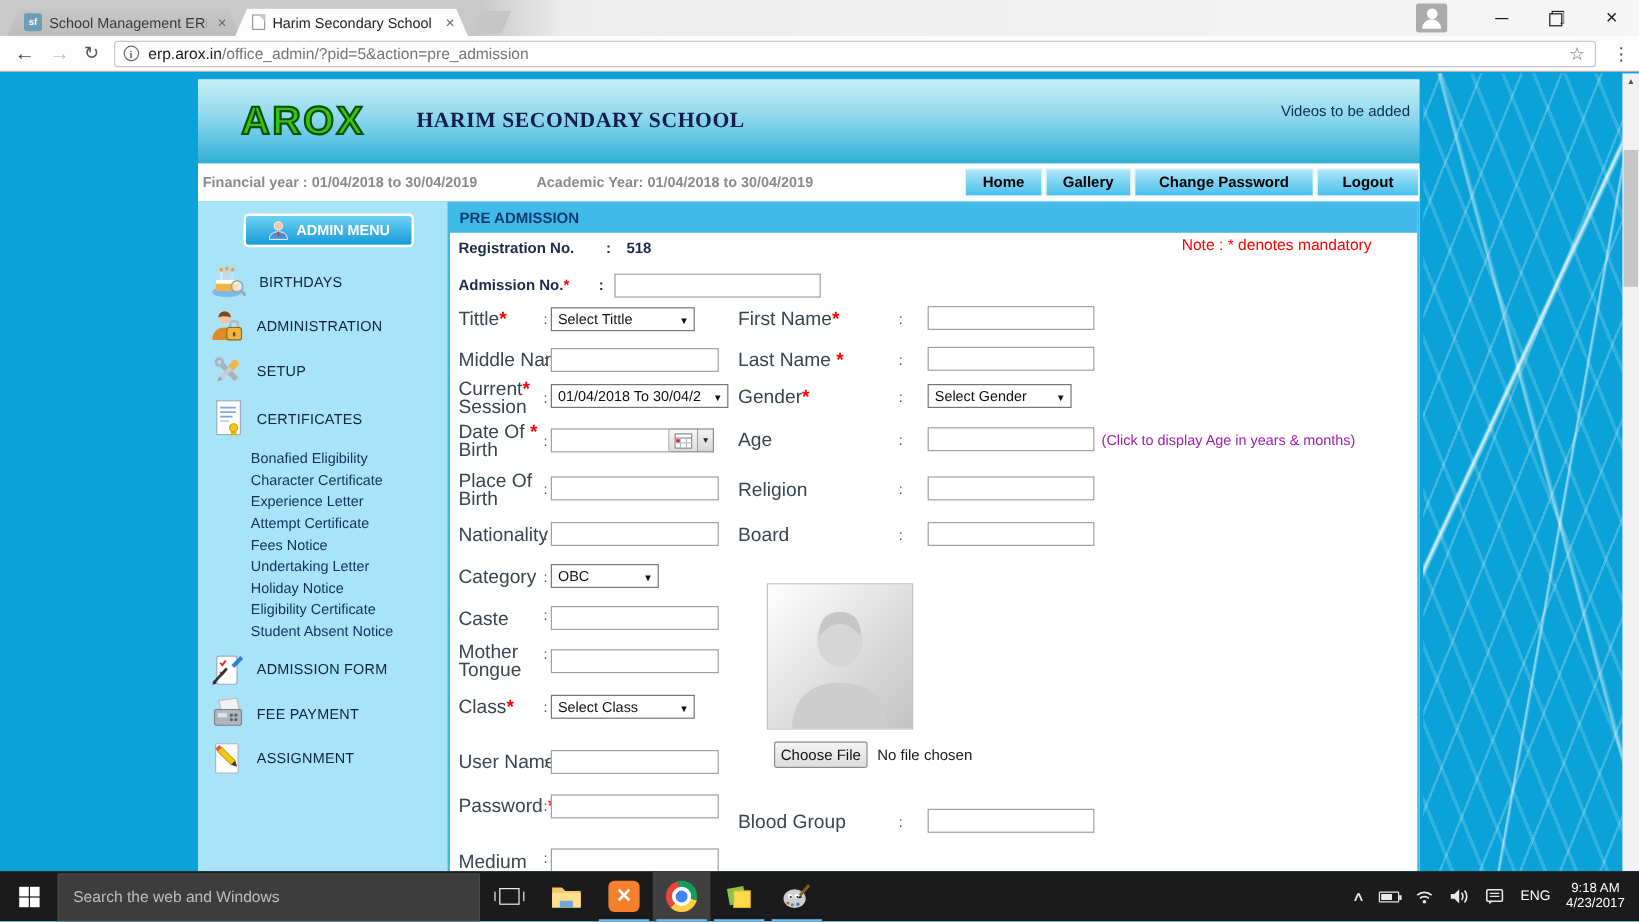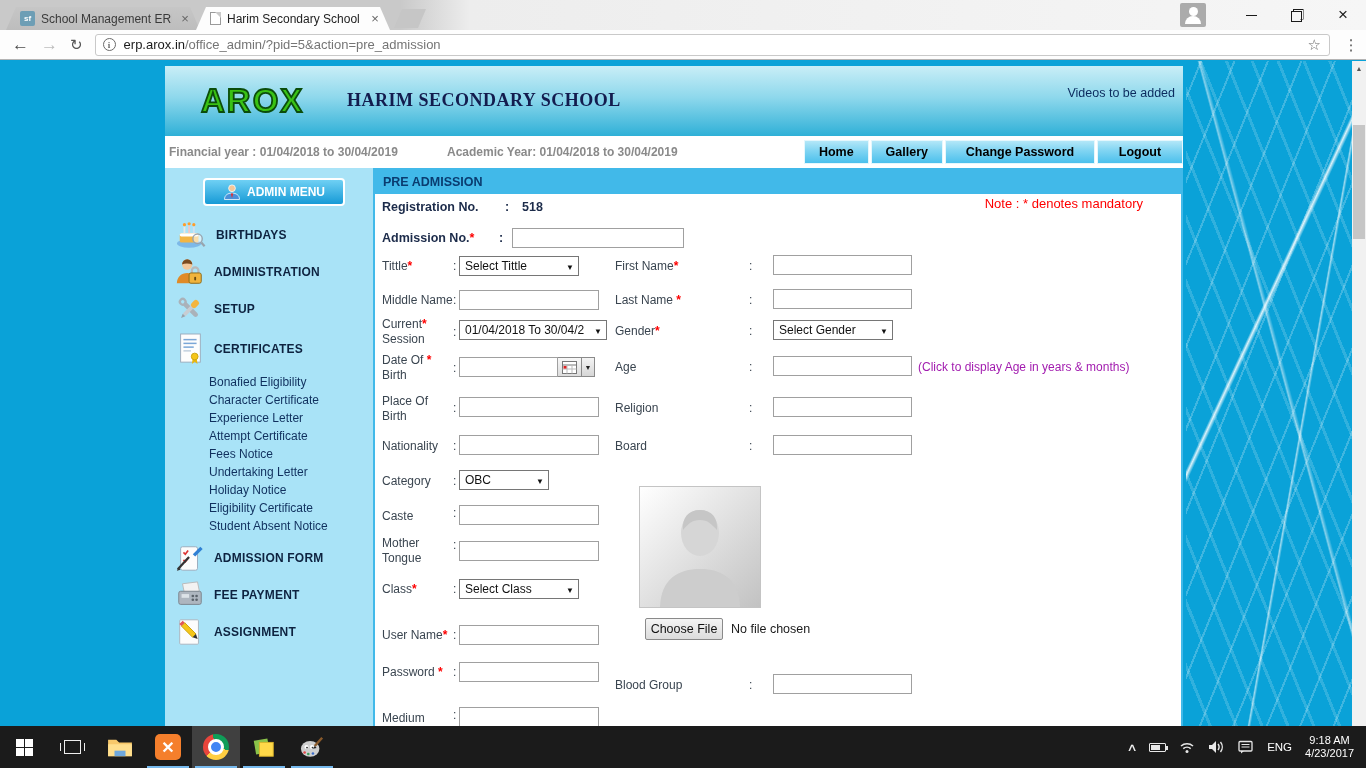--- a/index.html
+++ b/index.html
@@ -84,29 +84,29 @@
     background:linear-gradient(180deg,#b3e7f8 0%,#7fd4f2 45%,#4cc0ec 100%); border:1px solid #e4f7fd; cursor:pointer; }
   .nav-btn.wide { min-width:150px; }
 
   .content { display:flex; min-height:630px; }
   .sidebar { width:208px; background:#a9e3f7; padding-top:8px; flex:none; }
   .admin-btn { width:142px; height:28px; margin:2px 24px 10px 38px; border:2px solid #fff; border-radius:4px;
     background:linear-gradient(180deg,#6fd0f4,#169ad6); color:#fff; font-weight:bold; font-size:12px;
     display:flex; align-items:center; justify-content:center; gap:6px; }
   .menu { margin-top:10px; }
   .mi { height:37px; display:flex; align-items:center; gap:9px; padding-left:10px; cursor:pointer; }
-  .mi-label { font-size:12px; font-weight:bold; color:#0e2340; letter-spacing:.2px; }
+  .mi-label { font-size:12px; font-weight:normal; color:#0e2340; letter-spacing:.2px; }
   .cert-children { margin:2px 0 4px 44px; }
   .cert-children div { font-size:12px; color:#10305e; line-height:18px; cursor:pointer; }
 
   .main-panel { position:relative; width:810px; height:610px; background:#fff; border:2px solid #41b9e9; flex:none; }
   .panel-header { position:absolute; top:0; left:0; right:0; height:24px; background:#41b9e9;
     color:#0a3c70; font-weight:bold; font-size:12.5px; line-height:24px; padding-left:8px; }
   .mandatory-note { position:absolute; top:26px; right:38px; color:#fe0000; font-size:13px; }
-  .lb { position:absolute; font-size:12px; color:#3a4550; line-height:15px; }
+  .lb { position:absolute; font-size:16px; color:#3a4550; line-height:15px; }
   .lbb { position:absolute; font-size:12.5px; font-weight:bold; color:#1c2b4a; }
   .req { color:#fe0000; font-weight:bold; }
   .cn { position:absolute; font-size:12px; color:#3a4550; }
   .cnb { position:absolute; font-size:12.5px; font-weight:bold; color:#1c2b4a; }
   input.txt { position:absolute; width:140px; height:20px; border:1px solid #a0a0a0; font-size:12px;
     padding:1px 3px; font-family:"Liberation Sans",sans-serif; background:#fff; }
   .sel { position:absolute; height:20px; border:1px solid #767676; background:#fff; font-size:12px;
     display:flex; align-items:center; justify-content:space-between; padding:0 4px 0 5px; color:#111; cursor:pointer; }
   .sel-arrow::before { content:"▼"; font-size:8px; color:#111; }
   .datewrap { position:absolute; display:flex; height:20px; }
@@ -477,20 +477,21 @@
 
   <div class="taskbar">
     <div class="start-btn">
       <span class="win-logo">
           <span></span>
           <span></span>
           <span></span>
           <span></span>
         </span>
     </div>
+    <input class="tb-search" placeholder="Search the web and Windows" style="">
     <div class="tb-ico">
         <span class="taskview"></span>
       </div>
     <div class="tb-ico">
       <svg width="26" height="22" viewBox="0 0 28 24">
         <path d="M1 4h9l3 3h14v15H1z" fill="#f7c86b"></path>
         <path d="M1 9h26v13H1z" fill="#ffdf8e"></path>
         <rect x="8" y="16" width="12" height="6" fill="#6fa8dc"></rect>
       </svg>
     </div>

